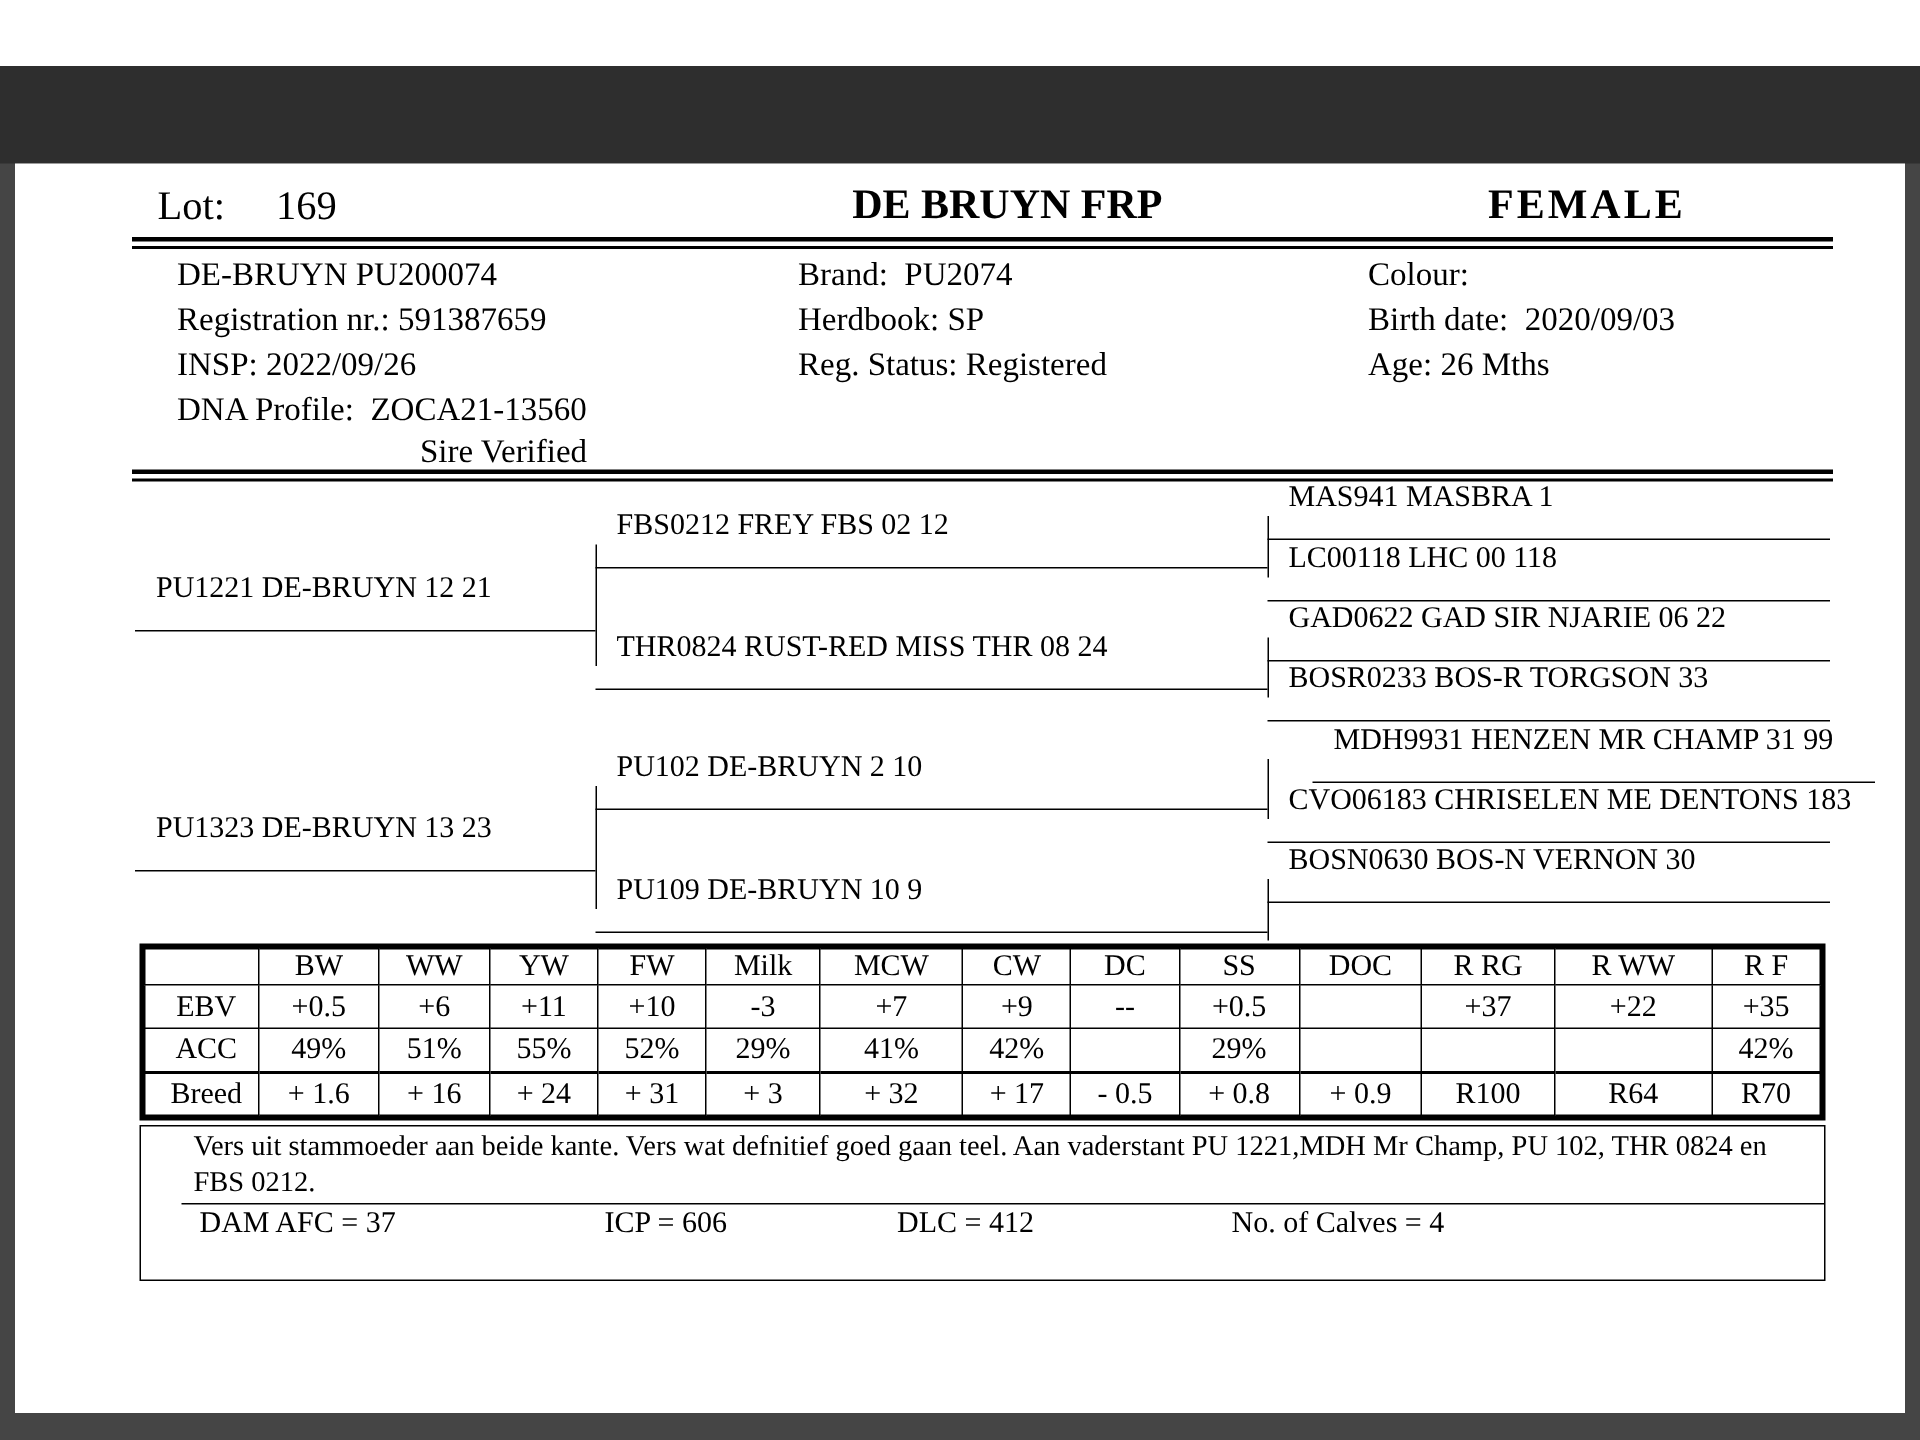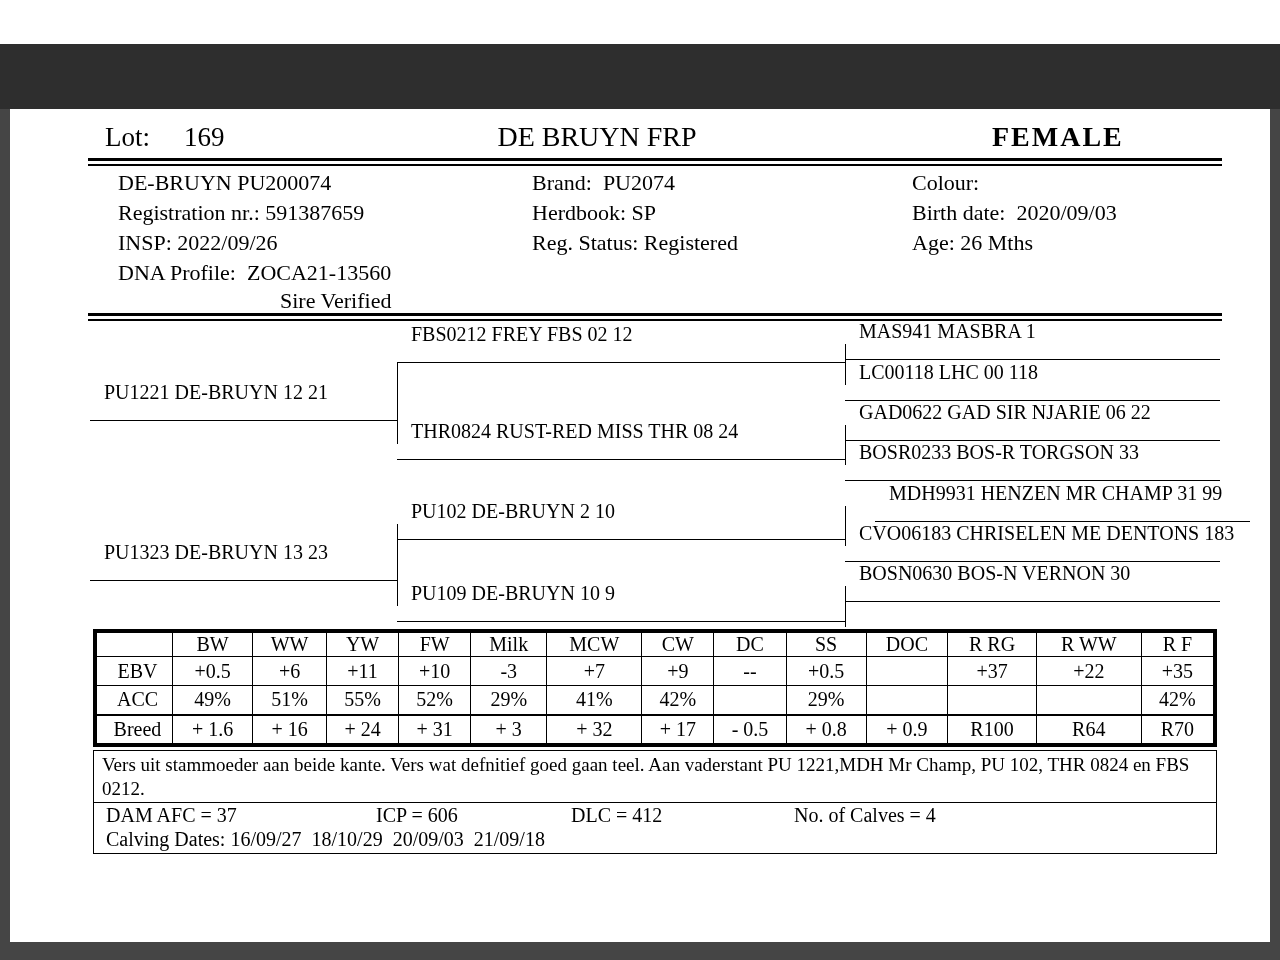--- a/index.html
+++ b/index.html
@@ -6,41 +6,41 @@
   html, body { width: 1280px; height: 960px; }
   body { font-family: "Liberation Serif", serif; color: #000; }
   .screen { position: relative; width: 1280px; height: 960px; background: #454545; overflow: hidden; margin-top: 44px; }
   .top-bar { position: absolute; left: 0; top: 0; width: 1280px; height: 65px; background: #2e2e2e; }
   .bottom-strip { position: absolute; left: 0; top: 930px; width: 1280px; height: 30px; background: #2b2b2b; }
   .page { position: absolute; left: 10px; top: 65px; width: 1260px; height: 833px; background: #ffffff; }
 
   
   .hdr-lot { position: absolute; left: 95px; top: 13px; font-size: 27px; }
   .lot-num { margin-left: 34px; }
-  .hdr-title { position: absolute; left: 427px; top: 12px; width: 320px; text-align: center; font-size: 28px; font-weight: normal; }
+  .hdr-title { position: absolute; left: 445px; top: 12px; width: 320px; text-align: right; font-size: 28px; font-weight: bold; }
   .hdr-sex { position: absolute; left: 982px; top: 12px; font-size: 28px; font-weight: bold; letter-spacing: 2px; }
   .dline { position: absolute; left: 78px; width: 1134px; height: 8px; border-top: 3px solid #000; border-bottom: 2px solid #000; }
 
   
   .info-line { position: absolute; font-size: 22px; white-space: pre; }
 
   
   .ped { position: absolute; height: 40px; border-bottom: 1px solid #000; font-size: 20px; line-height: 22px; padding-left: 14px; white-space: nowrap; }
   .vline { position: absolute; width: 0; border-left: 1px solid #000; }
 
   
   .ebv-wrap { position: absolute; left: 83px; top: 520px; width: 1124px; border: 3px solid #000; background: #fff; }
   table.ebv { width: 100%; border-collapse: collapse; font-size: 20px; }
   .ebv td { border: 1px solid #000; height: 29px; text-align: center; padding: 0 2px; }
   .ebv tr.hrow td { height: 24px; }
   .ebv td.lbl { width: 76px; text-align: center; padding-left: 8px; }
   .ebv tr.breed td { border-top: 2px solid #000; }
 
   
-  .notes-box { position: absolute; left: 83px; top: 641px; width: 1124px; border: 1px solid #000; background: #fff; }
+  .notes-box { position: absolute; left: 83px; top: 641px; width: 1124px; border: 1px solid #000; background: #fff; padding-left: 27px; }
   .notes-text { height: 52px; padding: 2px 8px; font-size: 19px; line-height: 24px; border-bottom: 1px solid #000; overflow: hidden; }
   .stats { position: relative; height: 50px; font-size: 20px; }
   .stats span { position: absolute; top: 1px; white-space: pre; }
   .calving { position: absolute; left: 12px; top: 25px; font-size: 20px; white-space: pre; }
 </style>
 </head>
 <body>
 
 <div class="screen">
   <div class="top-bar"></div>
@@ -67,21 +67,21 @@
 
     <div class="info-line" style="left:902px;top:61px">Colour:</div>
     <div class="info-line" style="left:902px;top:91px">Birth date:  2020/09/03</div>
     <div class="info-line" style="left:902px;top:121px">Age: 26 Mths</div>
 
     <div class="dline" style="top:204px"></div>
 
     <div class="ped" style="left:80px;top:272px;width:307px">PU1221 DE-BRUYN 12 21</div>
     <div class="ped" style="left:80px;top:432px;width:307px">PU1323 DE-BRUYN 13 23</div>
 
-    <div class="ped" style="left:387px;top:214px;width:448px">FBS0212 FREY FBS 02 12</div>
+    <div class="ped" style="left:387px;top:230px;width:448px">FBS0212 FREY FBS 02 12</div>
     <div class="ped" style="left:387px;top:311px;width:448px">THR0824 RUST-RED MISS THR 08 24</div>
     <div class="ped" style="left:387px;top:391px;width:448px">PU102 DE-BRUYN 2 10</div>
     <div class="ped" style="left:387px;top:473px;width:448px">PU109 DE-BRUYN 10 9</div>
 
     <div class="ped" style="left:835px;top:211px;width:375px">MAS941 MASBRA 1</div>
     <div class="ped" style="left:835px;top:252px;width:375px">LC00118 LHC 00 118</div>
     <div class="ped" style="left:835px;top:292px;width:375px">GAD0622 GAD SIR NJARIE 06 22</div>
     <div class="ped" style="left:835px;top:332px;width:375px">BOSR0233 BOS-R TORGSON 33</div>
     <div class="ped" style="left:865px;top:373px;width:375px">MDH9931 HENZEN MR CHAMP 31 99</div>
     <div class="ped" style="left:835px;top:413px;width:375px">CVO06183 CHRISELEN ME DENTONS 183</div>
@@ -165,18 +165,17 @@
         </table>
     </div>
 
     <div class="notes-box">
       <div class="notes-text">Vers uit stammoeder aan beide kante. Vers wat defnitief goed gaan teel. Aan vaderstant PU 1221,MDH Mr Champ, PU 102, THR 0824 en FBS 0212.</div>
       <div class="stats">
         <span style="left:12px">DAM AFC = 37</span>
         <span style="left:282px">ICP = 606</span>
         <span style="left:477px">DLC = 412</span>
         <span style="left:700px">No. of Calves = 4</span>
-        <div class="calving">Calving Dates: 16/09/27  18/10/29  20/09/03  21/09/18</div>
       </div>
     </div>
 
   </div>
 </div>
 
 </body></html>

